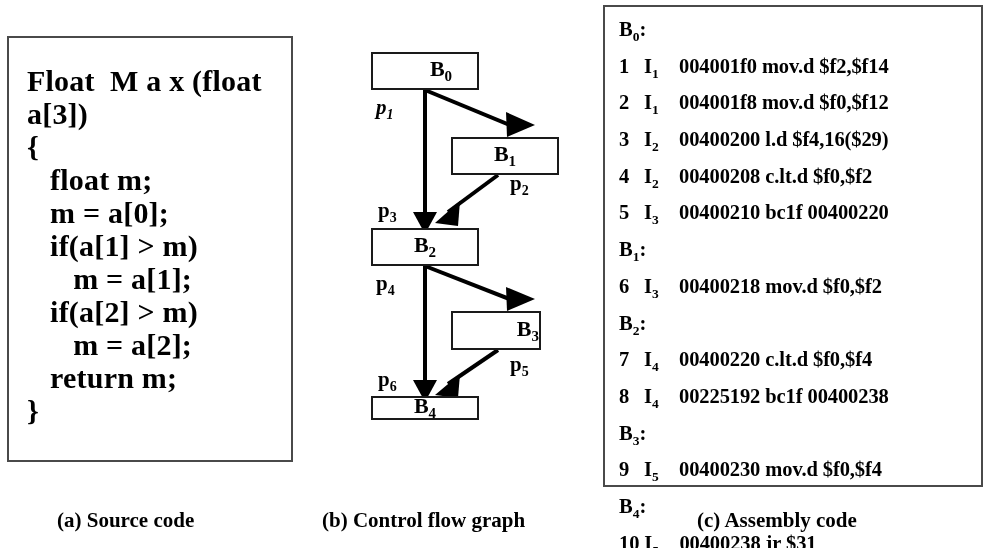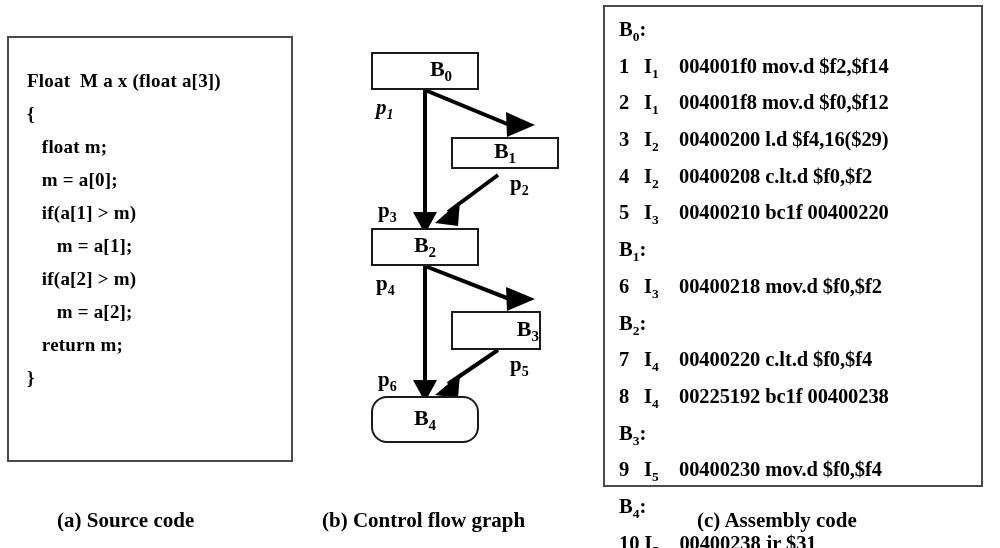--- a/index.html
+++ b/index.html
@@ -26,21 +26,21 @@
     border: 2px solid #4a4a4a;
     box-sizing: border-box;
     background: #ffffff;
   }
   #source-code {
     position: absolute;
     left: 18px;
     top: 26px;
     width: 256px;
     font-weight: bold;
-    font-size: 19px;
+    font-size: 30px;
     line-height: 33px;
     color: #000000;
     white-space: pre-wrap;
     letter-spacing: 0.2px;
   }
 
   
   #cfg-panel {
     position: absolute;
     left: 330px;
@@ -198,39 +198,39 @@
         <polygon points="130,374 105,395 128,398" fill="#000000"></polygon>
       </g>
     </svg>
 
     <div class="cfg-box" style="left:41px; top:52px; width:108px; height:38px;padding-left:32px;">
       <span class="cfg-box-label">
         <span>B</span><sub>0</sub>
       </span>
     </div>
 
-    <div class="cfg-box" style="left:121px; top:137px; width:108px; height:32px;">
+    <div class="cfg-box" style="left:121px; top:137px; width:108px; height:38px;">
       <span class="cfg-box-label">
         <span>B</span><sub>1</sub>
       </span>
     </div>
 
     <div class="cfg-box" style="left:41px; top:228px; width:108px; height:38px;">
       <span class="cfg-box-label">
         <span>B</span><sub>2</sub>
       </span>
     </div>
 
     <div class="cfg-box" style="left:121px; top:311px; width:90px; height:39px;justify-content:flex-end;">
       <span class="cfg-box-label">
         <span>B</span><sub>3</sub>
       </span>
     </div>
 
-    <div class="cfg-box" style="left:41px; top:396px; width:108px; height:47px;border-radius:16px;">
+    <div class="cfg-box" style="left:41px; top:396px; width:108px; height:24px;">
       <span class="cfg-box-label">
         <span>B</span><sub>4</sub>
       </span>
     </div>
 
     <div class="edge-label" style="left:46px; top:95px;font-style:italic;">
       <span>p</span><sub>1</sub>
     </div>
 
     <div class="edge-label" style="left:180px; top:171px;">

